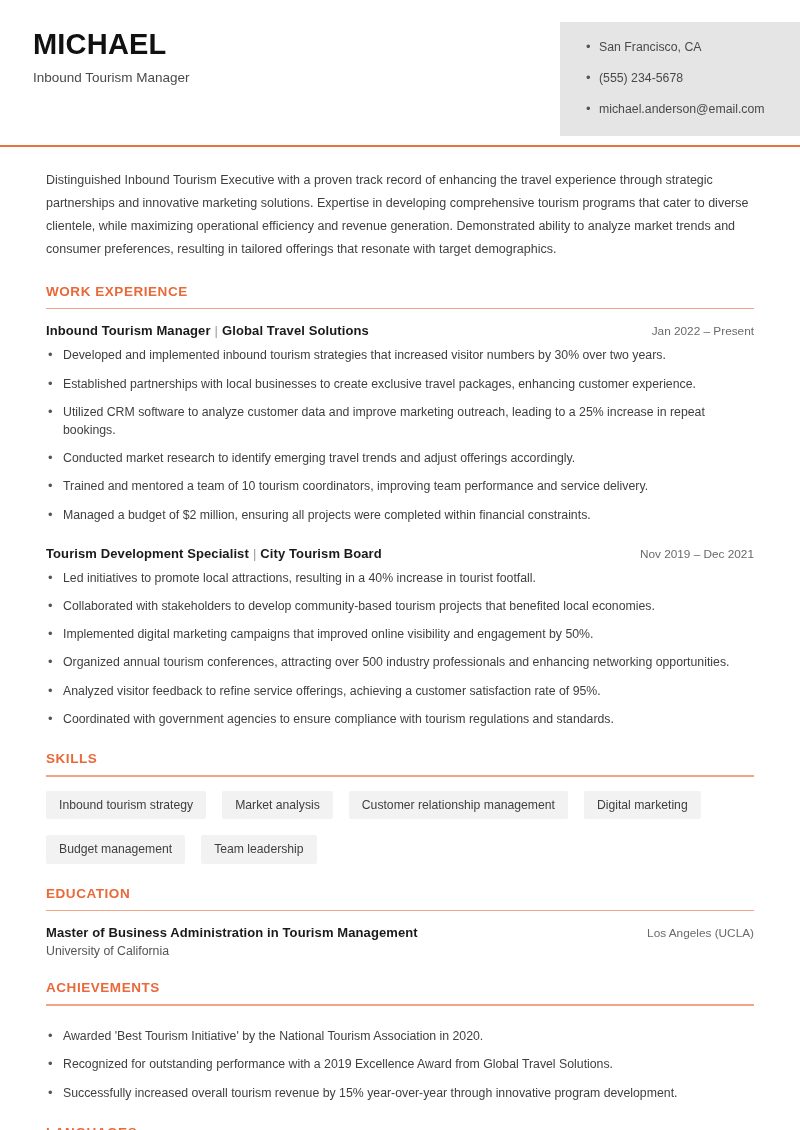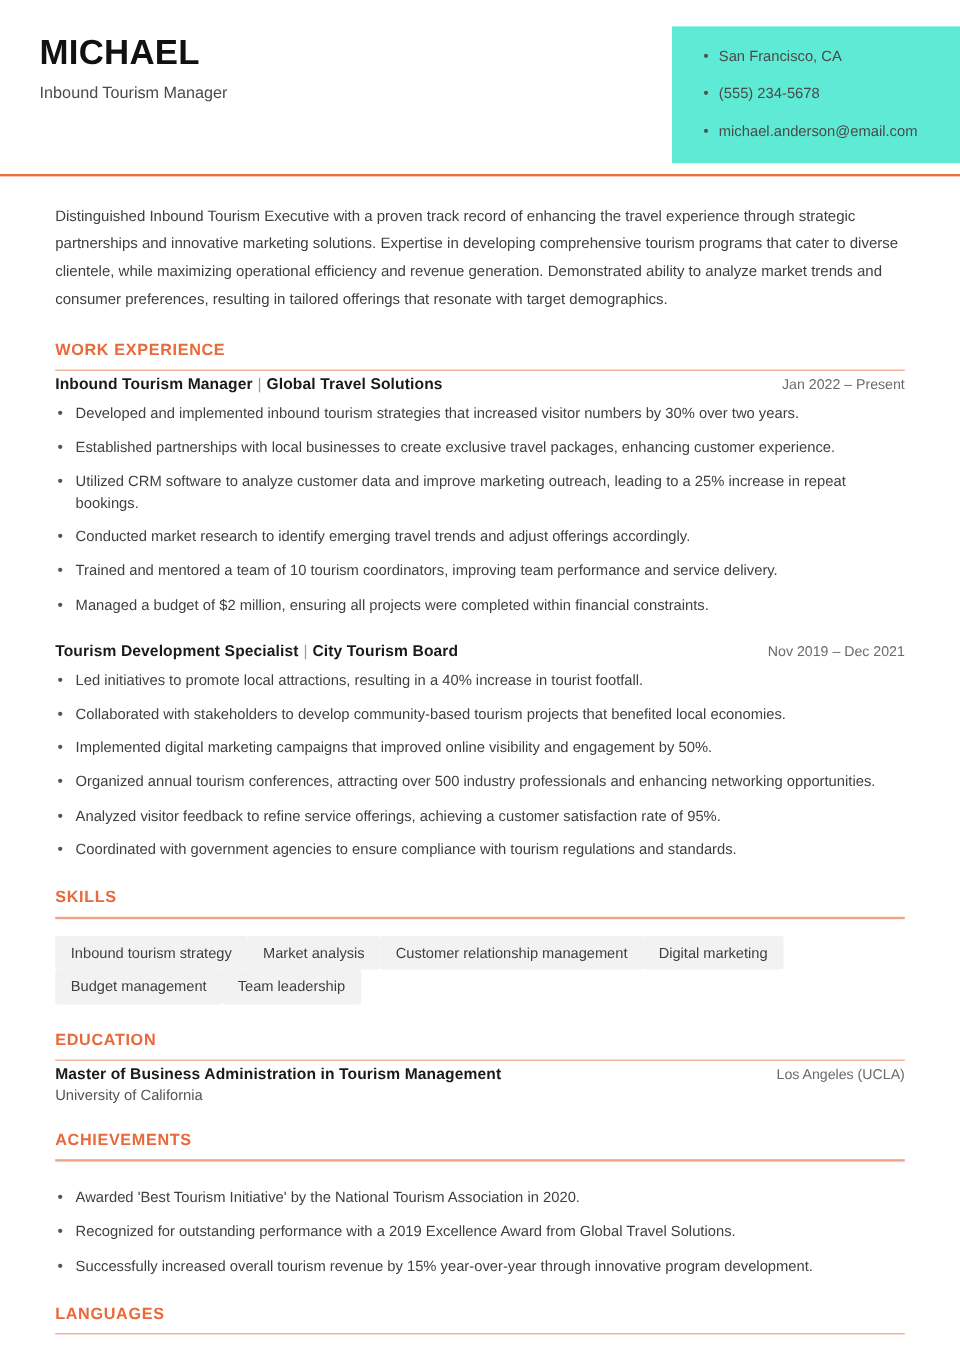--- a/index.html
+++ b/index.html
@@ -51,21 +51,21 @@
 
   .job-title {
     margin-top: 8px;
     font-size: 13.5px;
     color: #4a4a4a;
     font-weight: normal;
   }
 
   .contact-box {
     width: 240px;
-    background: #5eead4;
+    background: #e5e5e5;
     padding: 17px 0 17px 26px;
     margin-right: 0;
   }
 
   .contact-list { list-style: none; }
 
   .contact-item {
     position: relative;
     font-size: 12.3px;
     color: #4a4a4a;
@@ -115,21 +115,21 @@
     text-transform: uppercase;
   }
 
   .section-rule {
     height: 1.6px;
     background: #f0a488;
     margin-top: 9px;
   }
 
   
-  .entry { margin-top: 3px; }
+  .entry { margin-top: 14px; }
   .entry + .entry { margin-top: 21px; }
 
   .entry-head {
     display: flex;
     align-items: baseline;
     justify-content: space-between;
   }
 
   .entry-title {
     font-size: 13px;
@@ -178,21 +178,21 @@
     left: 2px;
     top: -1px;
     color: #555555;
     font-size: 13px;
   }
 
   
   .chips {
     display: flex;
     flex-wrap: wrap;
-    gap: 0;
+    gap: 16px;
     margin-top: 14px;
   }
 
   .chip {
     background: #f2f2f2;
     border-radius: 2px;
     padding: 7px 13px;
     font-size: 12.2px;
     color: #3f3f3f;
     line-height: 1.2;

